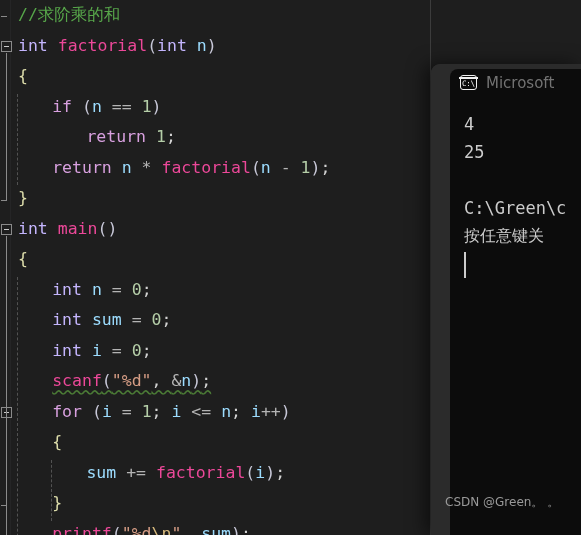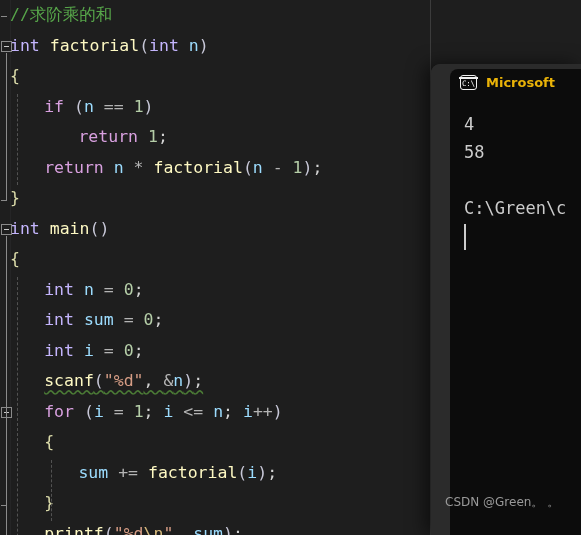--- a/index.html
+++ b/index.html
@@ -21,28 +21,29 @@
     background:#1e1e1e;border-right:1px solid #252526;
   }
 
   #code{
     position:absolute;left:0;top:0;width:431px;height:535px;
     font-family:"DejaVu Sans Mono", monospace;
     font-size:16.5px;
     line-height:30.5px;
     white-space:pre;
     color:#d4d4d4;
+    padding-left:8px;
   }
   .line{position:relative;height:30.5px;padding-left:10px;}
 
   
   .cmt{color:#57a64a;}
   .kw{color:#c4b5fd;}      
   .ctl{color:#d8a0df;}     
-  .fn{color:#fef9c3;}      
+  .fn{color:#ec4899;}      
   .var{color:#9cdcfe;}     
   .num{color:#b5cea8;}     
   .str{color:#d69d85;}     
   .esc{color:#d7ba7d;}     
   .punct{color:#d4d4d4;}
   .brc{color:#dcdcaa;}     
   .par{color:#c8c8d8;}     
   .op{color:#b4b4b4;}
 
   .squig{
@@ -98,21 +99,21 @@
   #cmd-icon::before{
     content:"";position:absolute;left:-1.7px;right:-1.7px;top:1px;height:1.7px;background:#f2f2f2;
   }
   #cmd-icon span{
     position:absolute;left:1px;top:3.5px;
     font-family:"DejaVu Sans Mono", monospace;
     font-size:7.5px;line-height:8px;color:#f2f2f2;letter-spacing:-.3px;
   }
   #tab-title{
     font-family:"DejaVu Sans", sans-serif;
-    font-size:13px;font-weight:700;color:#eab308;
+    font-size:15px;font-weight:400;color:#737373;
     white-space:nowrap;
   }
   #term-body{
     position:absolute;left:19px;top:32px;right:0;bottom:0;
     background:#0c0c0c;
     padding:14px 0 0 14px;
     box-sizing:border-box;
   }
   .term-line{
     font-family:"DejaVu Sans Mono", monospace;
@@ -170,22 +171,23 @@
       <div id="term-tab">
         <div id="cmd-icon">
           <span>C:\</span>
         </div>
         <div id="tab-title">Microsoft</div>
       </div>
     </div>
     <div id="term-body">
       <div id="term-lines">
           <div class="term-line">4</div>
-          <div class="term-line">58</div>
+          <div class="term-line">25</div>
           <div class="term-blank"></div>
           <div class="term-line">C:\Green\c</div>
+          <div class="term-line cjk">按任意键关</div>
         </div>
       <div id="term-cursor"></div>
     </div>
     <div id="watermark">CSDN @Green。 。</div>
   </div>
 
 </div>
 
 </body></html>

